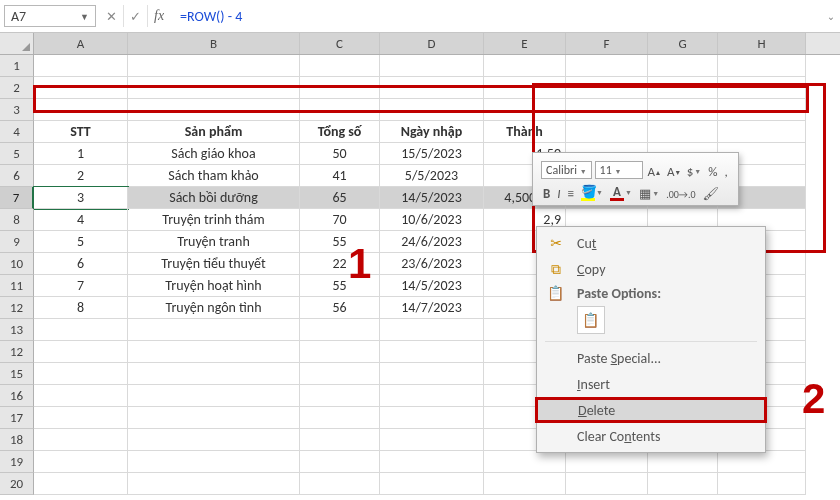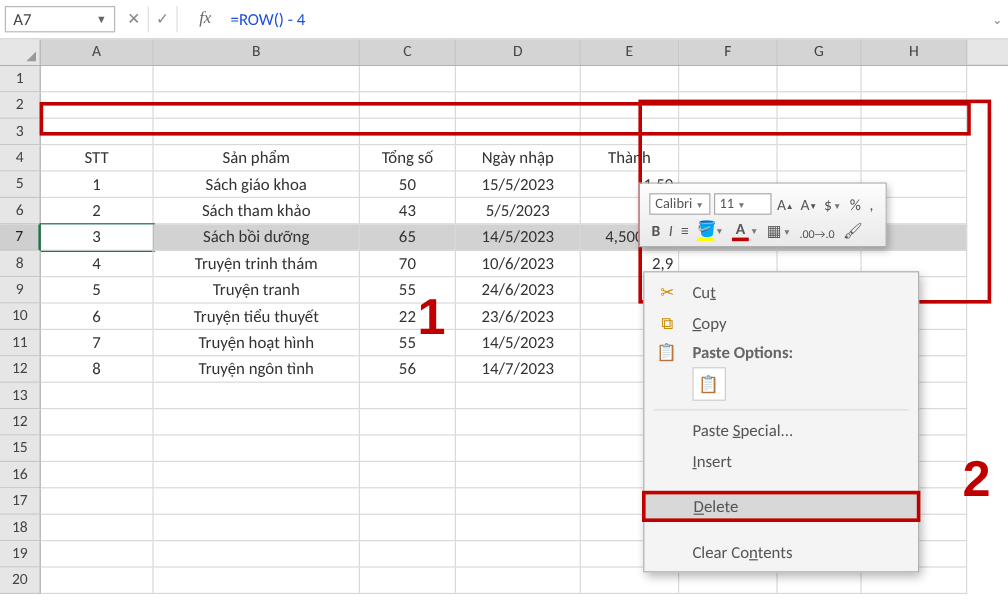--- a/index.html
+++ b/index.html
@@ -1,36 +1,36 @@
 <!DOCTYPE html>
 <html><head>
 <meta charset="utf-8">
 <style>
 *{box-sizing:border-box;margin:0;padding:0;font-family:Calibri,Arial,sans-serif;}
 body{background:#fff;width:840px;height:500px;overflow:hidden;position:relative;color:#444;}
 .formula-bar{display:flex;align-items:center;height:33px;border-bottom:1px solid #c6c6c6;background:#fff;}
 .name-box{width:92px;height:22px;border:1px solid #b8b8b8;margin:0 4px;display:flex;align-items:center;padding:0 6px;font-size:14px;background:#fff;}
 .nb-dd{margin-left:auto;color:#666;font-size:9px;}
 .fb-btn{width:24px;height:22px;display:flex;align-items:center;justify-content:center;color:#888;font-size:13px;border-right:1px solid #e0e0e0;}
-.fb-fx{font-style:italic;font-family:'Times New Roman',serif;color:#666;font-size:14px;padding:0 6px;margin-left:12px;}
+.fb-fx{font-style:italic;font-family:'Times New Roman',serif;color:#666;font-size:14px;padding:0 6px;}
 .fb-input{flex:1;padding:0 10px;font-size:14px;color:#1d4ed8;}
 .fb-v{width:18px;color:#888;font-size:10px;text-align:center;}
 .grid-wrap{position:relative;width:100%;}
 .col-headers{display:flex;height:22px;background:#e6e6e6;border-bottom:1px solid #b0b0b0;}
 .corner{width:34px;background:#e6e6e6;border-right:1px solid #b0b0b0;position:relative;}
 .corner::after{content:"";position:absolute;right:3px;bottom:3px;border-left:8px solid transparent;border-bottom:8px solid #999;}
 .ch{display:flex;align-items:center;justify-content:center;border-right:1px solid #c6c6c6;font-size:13px;color:#444;background:#e6e6e6;}
 .ch.sel{background:#d4d4d4;}
 .cA{width:94px;} .cB{width:172px;} .cC{width:80px;} .cD{width:104px;} .cE{width:82px;} .cF{width:82px;} .cG{width:70px;} .cH{width:88px;}
 .row{display:flex;height:22px;}
 .rh{width:34px;display:flex;align-items:center;justify-content:center;background:#e6e6e6;border-right:1px solid #b0b0b0;border-bottom:1px solid #c6c6c6;font-size:13px;color:#444;}
 .rh.sel{background:#cfcfcf;color:#222;border-right:2px solid #217346;}
 .cell{border-right:1px solid #d9d9d9;border-bottom:1px solid #d9d9d9;display:flex;align-items:center;padding:0 4px;font-size:14px;color:#333;overflow:hidden;white-space:nowrap;}
 .ac{justify-content:center;}
-.hd{font-weight:normal;justify-content:center;}
+.hd{font-weight:bold;justify-content:center;}
 .row-sel .cell{background:#d2d2d2;}
 .row-sel .cell.e{background:#d2d2d2;}
 .sel-box{position:absolute;border:3px solid #c00000;pointer-events:none;}
 .sel-1{left:33px;top:52px;width:776px;height:28px;}
 .sel-2{left:532px;top:50px;width:294px;height:170px;}
 .num1{position:absolute;left:348px;top:240px;color:#c00000;font-weight:900;font-size:42px;font-family:Arial,sans-serif;}
 .num2{position:absolute;left:802px;top:375px;color:#c00000;font-weight:900;font-size:42px;font-family:Arial,sans-serif;}
 .mini-toolbar{position:absolute;left:532px;top:152px;background:linear-gradient(#fdfdfd,#e9e9e9);border:1px solid #b0b0b0;box-shadow:2px 3px 6px rgba(0,0,0,.25);padding:4px 8px;font-size:13px;color:#555;}
 .mt-row{display:flex;align-items:flex-end;gap:3px;height:22px;}
 .mt-item{display:flex;align-items:center;gap:1px;padding:0 2px;}
@@ -39,21 +39,21 @@
 .Abar{display:inline-block;width:14px;text-align:center;}
 .Abar .ul{display:block;height:3px;margin-top:-1px;}
 .ctx{position:absolute;left:536px;top:226px;width:230px;background:#f4f4f4;border:1px solid #b0b0b0;box-shadow:2px 4px 8px rgba(0,0,0,.3);padding:3px 0;font-size:14px;color:#555;}
 .ctx-item{display:flex;align-items:center;height:26px;padding:0 14px 0 8px;gap:10px;}
 .ctx-ico{width:22px;display:flex;justify-content:center;color:#ca8a04;}
 .ctx-txt{flex:1;}
 .ctx-txt u{text-decoration:underline;}
 .ctx-sep{height:1px;background:#ddd;margin:3px 8px;}
 .ctx-paste{display:flex;gap:4px;padding:2px 0 4px 40px;}
 .ctx-clip{width:28px;height:28px;border:1px solid #ccc;background:#fff;display:flex;align-items:center;justify-content:center;}
-.ctx-del{background:#d8d8d8;border:3px solid #c00000;margin:12px -2px;}
+.ctx-del{background:#d8d8d8;border:3px solid #c00000;margin:0 -2px;}
 </style>
 </head>
 <body>
 
 <div class="formula-bar">
   <div class="name-box">
     <span>A7</span>
     <span class="nb-dd">▼</span>
   </div>
   <div class="fb-btn">✕</div>
@@ -130,21 +130,21 @@
     <div class="cell ac cD">15/5/2023</div>
     <div class="cell cE" style="justify-content:flex-end;">1,50</div>
     <div class="cell cF"></div>
       <div class="cell cG"></div>
       <div class="cell cH"></div>
   </div>
   <div class="row">
       <div class="rh">6</div>
     <div class="cell ac cA">2</div>
     <div class="cell ac cB">Sách tham khảo</div>
-    <div class="cell ac cC">43</div>
+    <div class="cell ac cC">41</div>
     <div class="cell ac cD">5/5/2023</div>
     <div class="cell cE" style="justify-content:flex-end;">3,7</div>
     <div class="cell cF"></div>
       <div class="cell cG"></div>
       <div class="cell cH"></div>
   </div>
 
   <div class="row row-sel">
       <div class="rh sel">7</div>
     <div class="cell ac cA" style="background:#fff;outline:1px solid #217346;">3</div>

